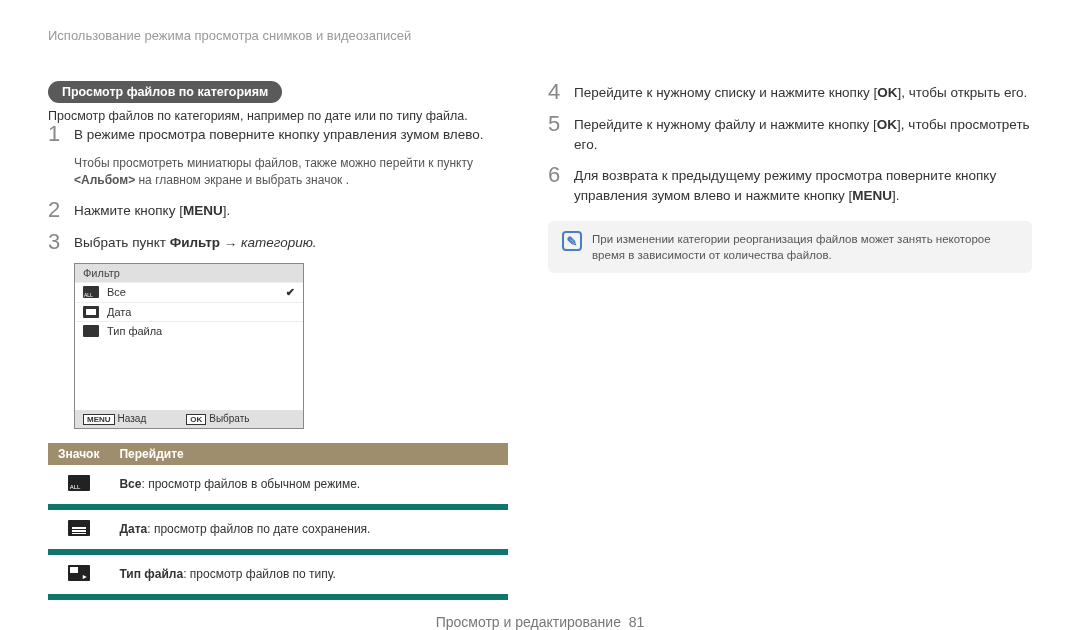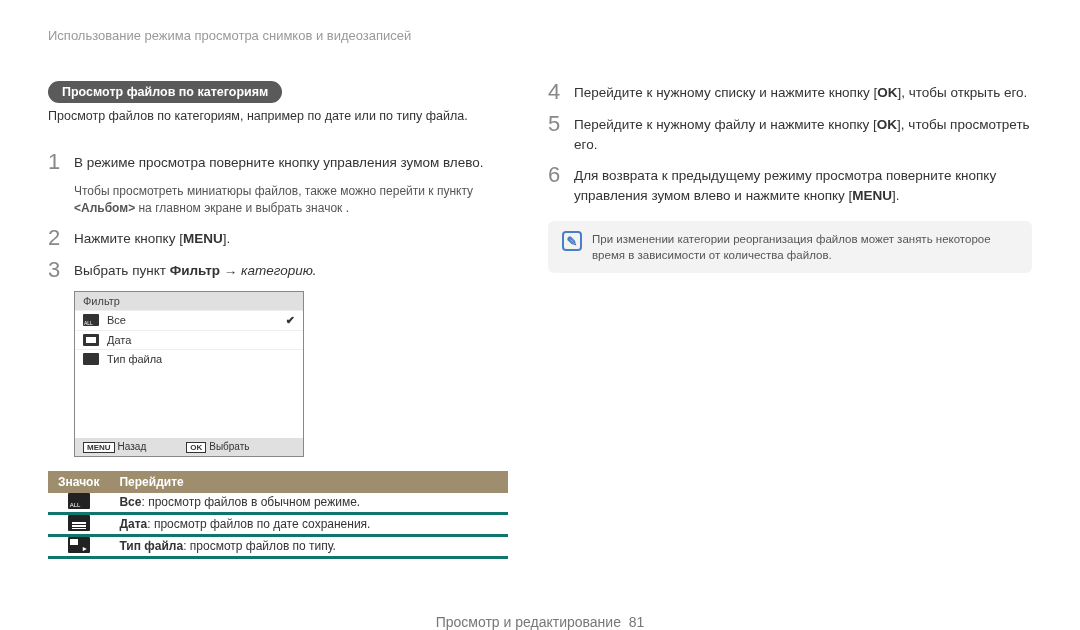--- a/index.html
+++ b/index.html
@@ -31,21 +31,21 @@
     background: #5a5a5a;
     color: #fff;
     border-radius: 12px;
     padding: 4px 14px;
     font-weight: bold;
     font-size: 12.5px;
     margin-bottom: 6px;
   }
   .intro {
     font-size: 12.5px;
-    margin-bottom: 28px;
+    margin-bottom: 0;
   }
   .step {
     display: flex;
     align-items: flex-start;
     gap: 10px;
     margin-bottom: 10px;
   }
   .num {
     font-size: 22px;
     color: #888;
@@ -143,22 +143,22 @@
   }
   table.legend th {
     background: #9f8e6d;
     color: #fff;
     text-align: left;
     padding: 4px 10px;
     font-weight: bold;
     font-size: 12px;
   }
   table.legend td {
-    padding: 0 10px;
-    border-bottom: 3px solid #0f766e;
+    padding: 10px 10px;
+    border-bottom: 6px solid #0f766e;
     vertical-align: middle;
   }
   table.legend td:first-child {
     width: 60px;
     text-align: center;
   }
   .legend-icon {
     width: 22px; height: 16px;
     background: #222;
     display: inline-block;

